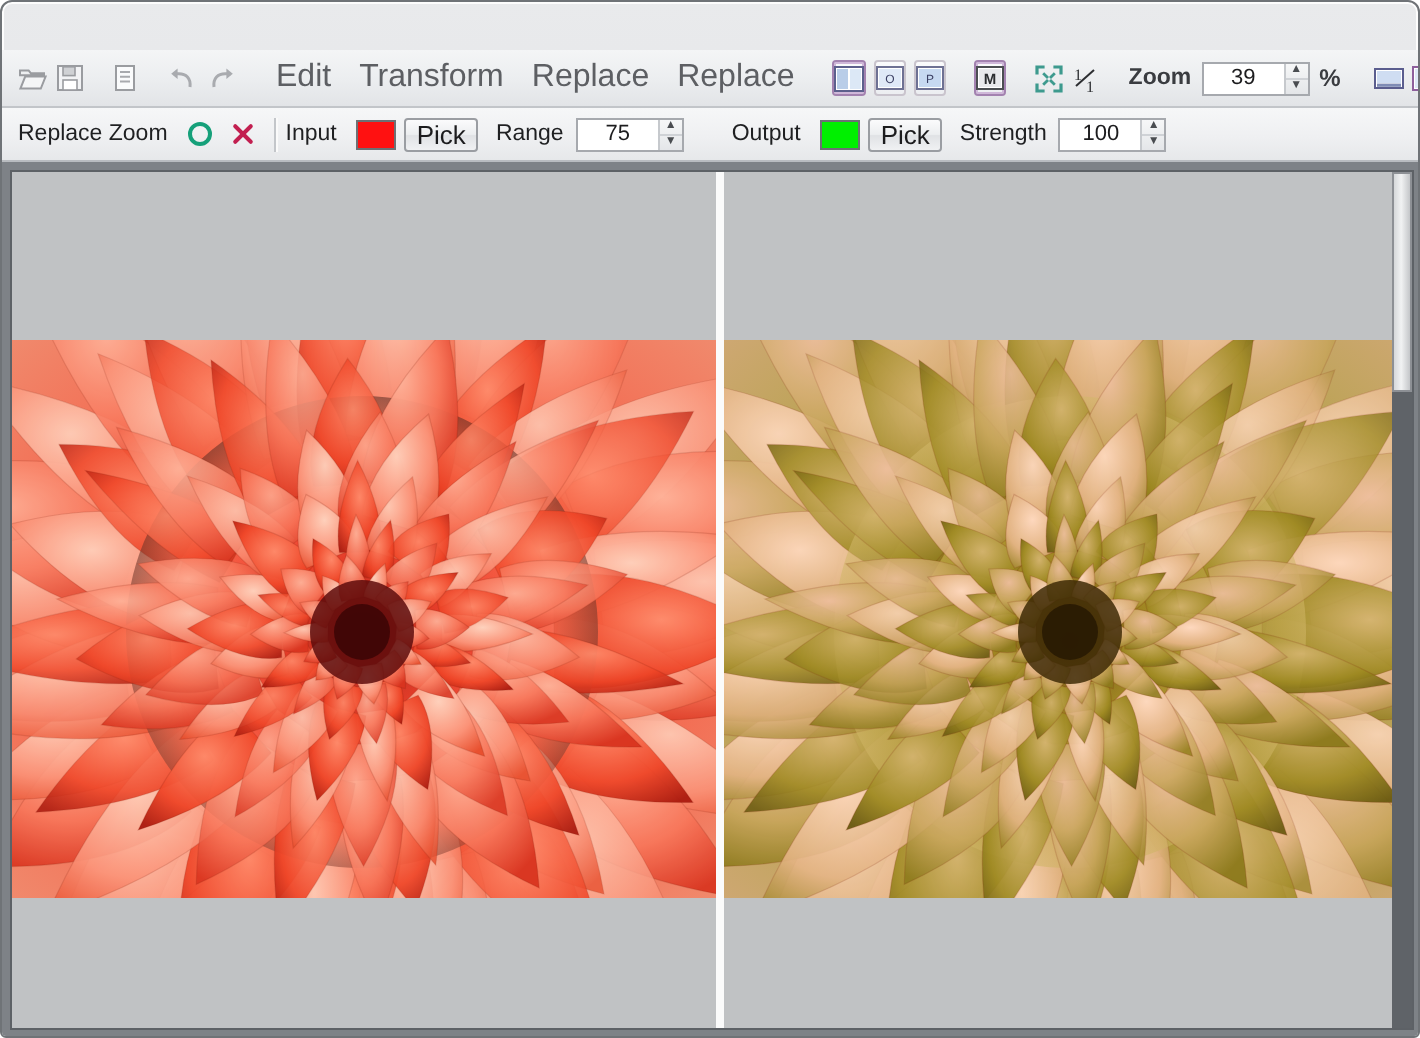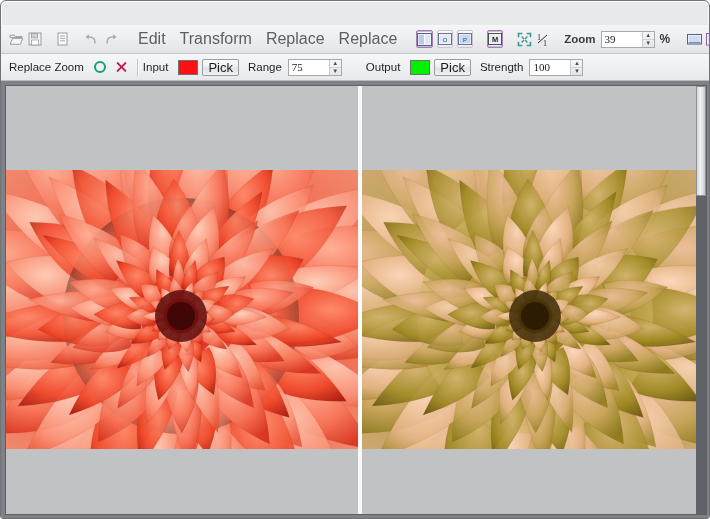--- a/index.html
+++ b/index.html
@@ -70,21 +70,21 @@
     width:20px;height:18px;margin:0 2px;border:1px solid #c9c4cd;border-radius:2px;
     background:linear-gradient(180deg,#fbfbfc,#eceef1);
     display:flex;align-items:center;justify-content:center;box-sizing:border-box;position:relative;
   }
   .viewbtn.active{border:1px solid #a382b0;box-shadow:0 0 0 1px #cfb7d9 inset;}
   .zoom-label{color:#3a3c40;font-size:11.5px;margin:0 5px 0 2px;font-weight:bold;}
   .spin{
     display:flex;align-items:stretch;height:17px;border:1px solid #a6a9ae;background:#fff;box-sizing:border-box;
   }
   .spin input{
-    border:0;outline:0;background:transparent;text-align:left;font-family:Liberation Serif, serif;font-size:11px;
+    border:0;outline:0;background:transparent;text-align:center;font-family:Liberation Sans, sans-serif;font-size:11px;
     color:#1c1c1e;padding:0 3px;width:34px;
   }
   .spin .arrows{
     width:11px;border-left:1px solid #c6c9cd;display:flex;flex-direction:column;
     background:linear-gradient(180deg,#f6f7f8,#e4e6e9);
   }
   .spin .arrows span{
     flex:1;display:flex;align-items:center;justify-content:center;font-size:6px;color:#4a4d51;line-height:1;
   }
   .spin .arrows span:first-child{border-bottom:1px solid #cfd2d6;}

